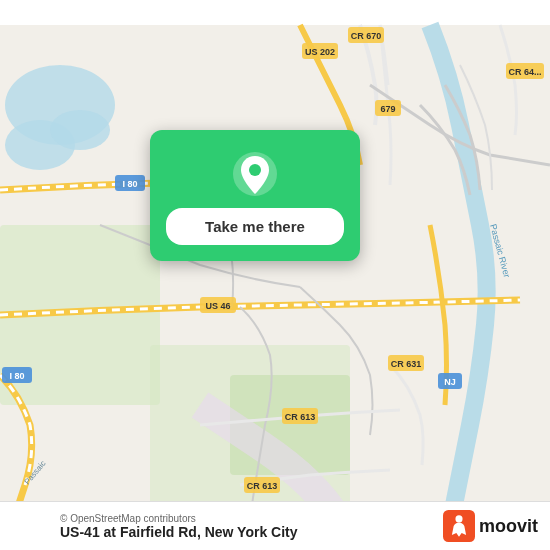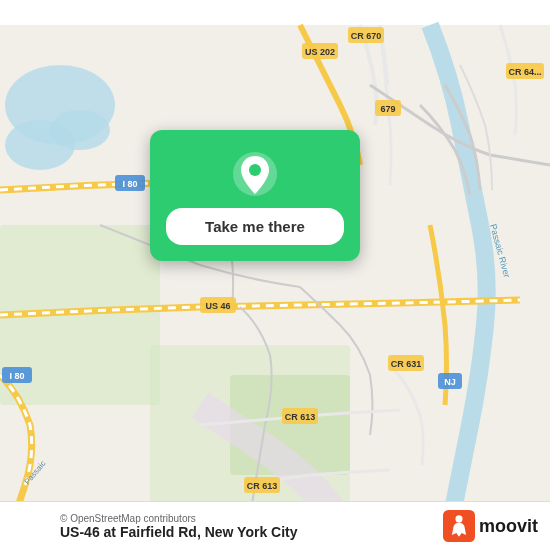--- a/index.html
+++ b/index.html
@@ -214,21 +214,21 @@
       <path d="M24 6 C16,6 10,12 10,20 C10,30 24,44 24,44 C24,44 38,30 38,20 C38,12 32,6 24,6 Z" fill="white"></path>
       <circle cx="24" cy="20" r="6" fill="#2ecc71"></circle>
     </svg>
 
     <button id="popup-button">Take me there</button>
   </div>
 
   <div id="bottom-bar">
     <div id="bottom-left">
       <span id="attribution">© OpenStreetMap contributors</span>
-      <span id="location-title">US-46 at Fairfield Rd, New York City</span>
+      <span id="location-title">US-41 at Fairfield Rd, New York City</span>
     </div>
     <div id="moovit-logo">
 
       <svg id="moovit-icon" viewBox="0 0 36 36" xmlns="http://www.w3.org/2000/svg">
         <rect width="36" height="36" rx="6" fill="#f04e23"></rect>
 
         <circle cx="18" cy="10" r="4" fill="white"></circle>
 
         <path d="M12,18 Q14,14 18,14 Q22,14 24,18 L26,28 L21,26 L18,30 L15,26 L10,28 Z" fill="white"></path>
       </svg>

